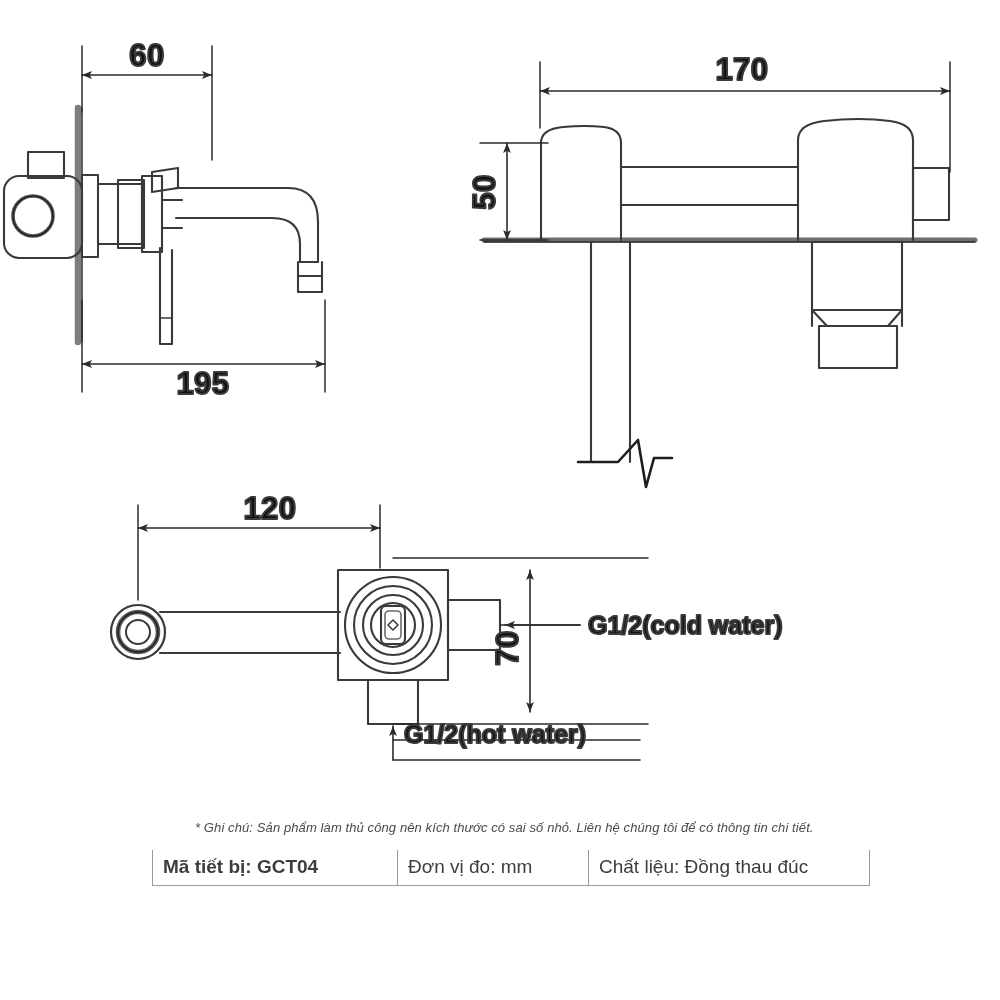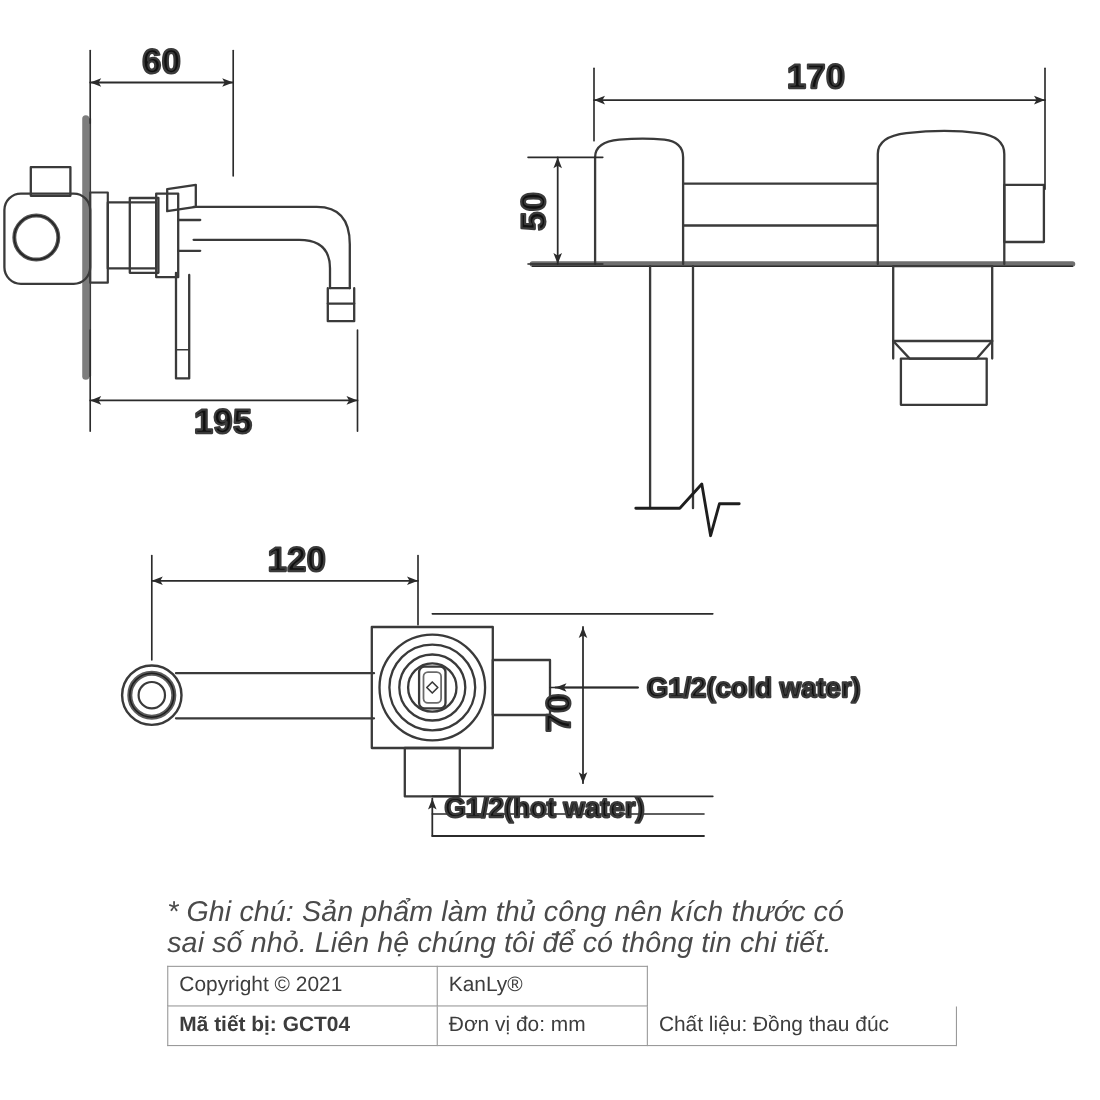--- a/index.html
+++ b/index.html
@@ -48,25 +48,26 @@
   
   .note-block {
     position: absolute;
     left: 152px;
     top: 814px;
     width: 680px;
   }
   .note-text {
     font-family: "Liberation Sans", sans-serif;
     font-style: italic;
-    font-size: 26px;
+    font-size: 13px;
     line-height: 28px;
     color: #4a4a4a;
     width: 640px;
     letter-spacing: 0.1px;
+    margin-left: 43px;
   }
   .info-table {
     margin-top: 8px;
     border-collapse: collapse;
     table-layout: fixed;
     width: 654px;
   }
   .info-table td {
     font-family: "Liberation Sans", sans-serif;
     font-size: 19px;
@@ -279,25 +280,20 @@
     </g>
   </svg>
 
   <div class="note-block">
 
     <div class="note-text">* Ghi chú: Sản phẩm làm thủ công nên kích thước có sai số nhỏ. Liên hệ chúng tôi để có thông tin chi tiết.</div>
 
     <table class="info-table">
       <tbody>
         <tr>
-          <td class="cell-c1 bd-l bd-t bd-r bd-b">Copyright © 2021</td>
-          <td class="cell-c2 bd-t bd-r bd-b">KanLy®</td>
-          <td class="cell-c3 no-bd"></td>
-        </tr>
-        <tr>
           <td class="cell-c1 bd-l bd-r bd-b bold-cell">Mã tiết bị: GCT04</td>
           <td class="cell-c2 bd-r bd-b">Đơn vị đo: mm</td>
           <td class="cell-c3 bd-r bd-b">Chất liệu: Đồng thau đúc</td>
         </tr>
       </tbody>
     </table>
   </div>
 
 </div>
 

